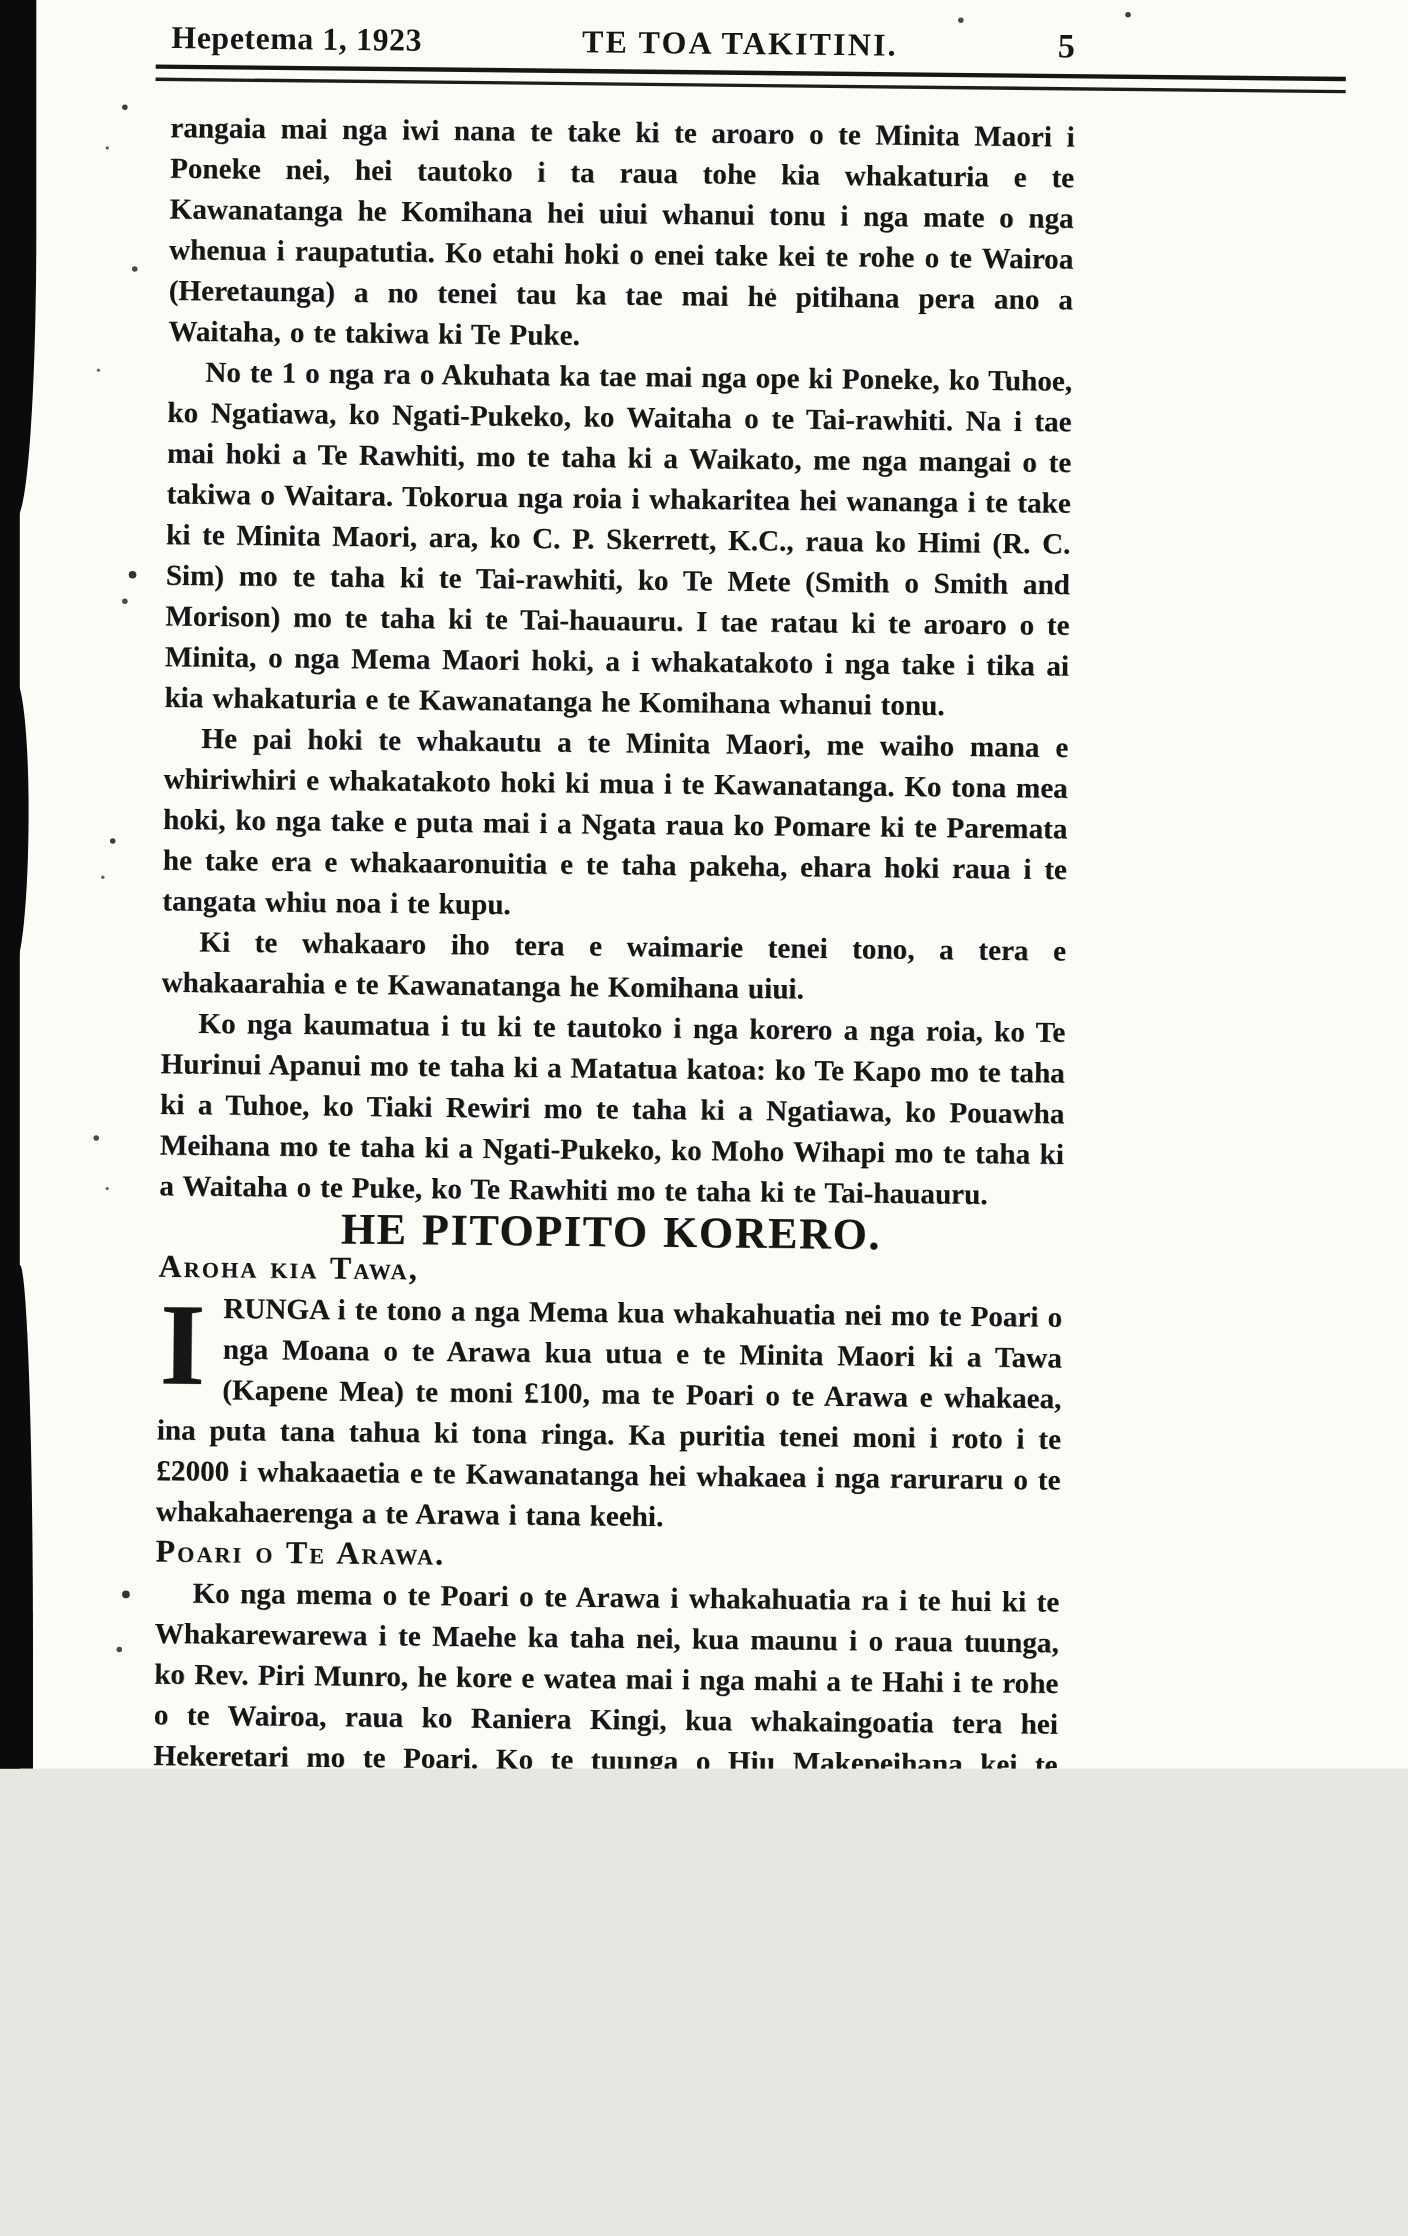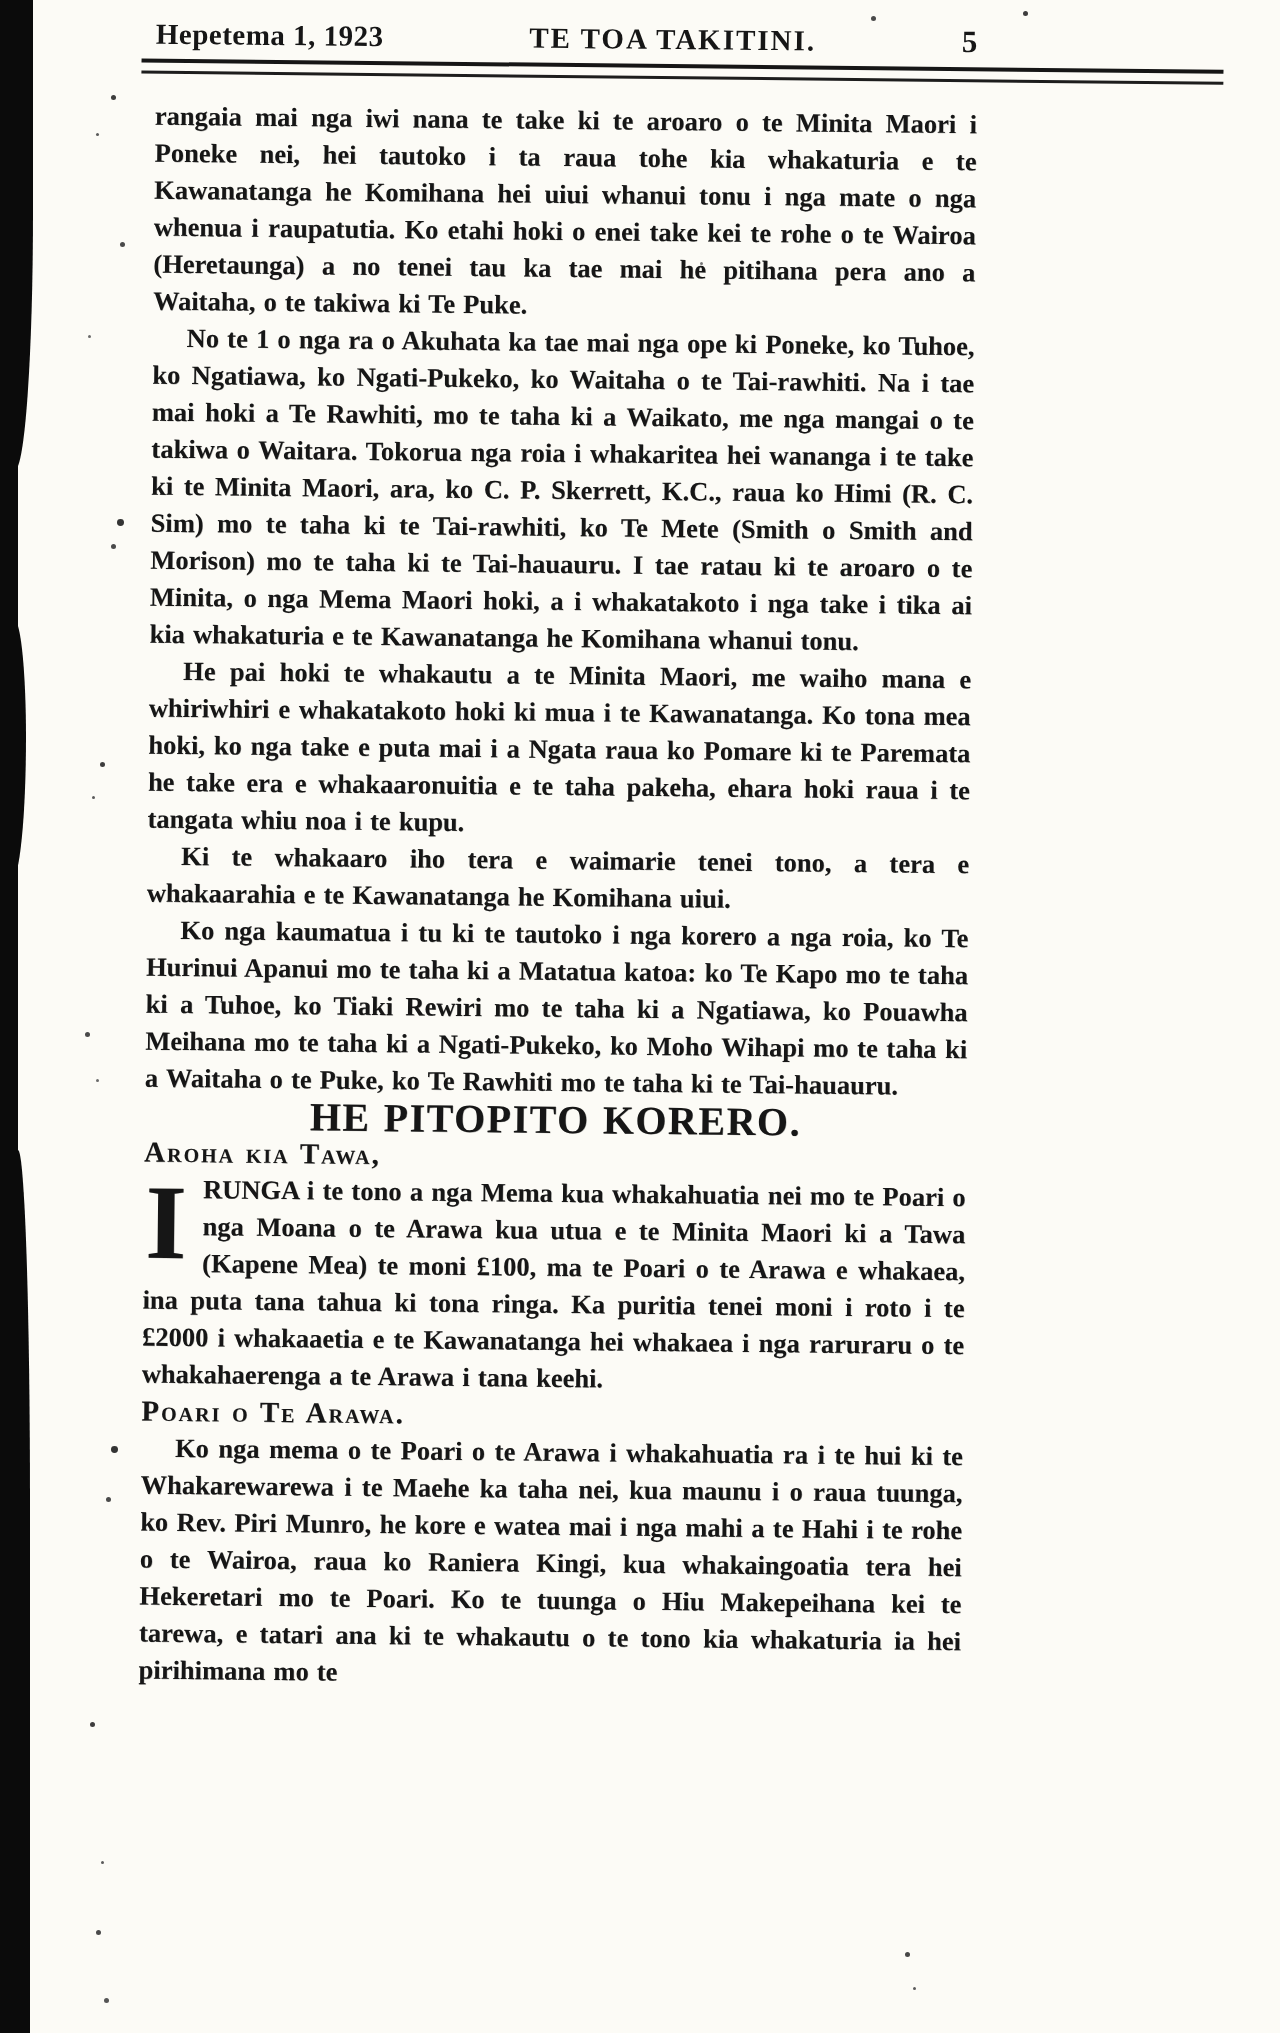--- a/index.html
+++ b/index.html
@@ -1,17 +1,17 @@
 <!DOCTYPE html>
 <html><head>
 <meta charset="utf-8">
 <style>
   html,body { margin:0; padding:0; background:#e8e6e0; }
   .page {
-    position:relative; width:1280px; height:2033px;
+    position:relative; width:1280px; height:1608px;
     background:#fcfbf6; overflow:hidden;
     font-family:"Liberation Serif","DejaVu Serif",serif;
     color:#161616;
   }
   
   .edge-bar { position:absolute; left:0; top:0; width:18px; height:2033px; background:#0b0b0b; }
   .edge-bar-top { position:absolute; left:0; top:0; width:33px; height:470px; background:#0b0b0b; border-radius:0 0 55% 0; }
   .edge-bar-mid { position:absolute; left:0; top:620px; width:26px; height:260px; background:#0b0b0b; border-radius:0 45% 55% 0; }
   .edge-bar-bottom { position:absolute; left:0; top:1150px; width:30px; height:883px; background:#0b0b0b; border-radius:0 40% 0 0; }
   .specks {

